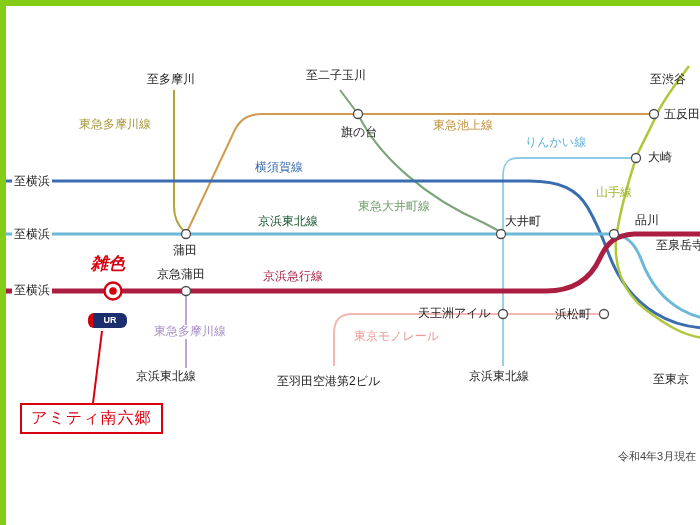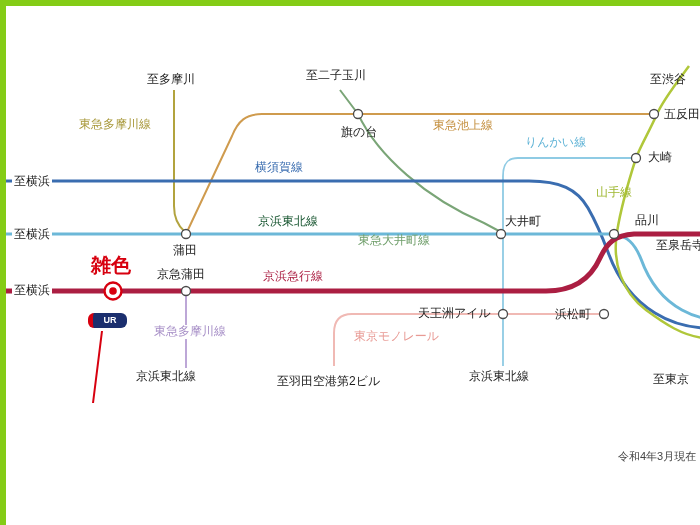--- a/index.html
+++ b/index.html
@@ -9,26 +9,26 @@
     font-family:"Liberation Sans","DejaVu Sans",sans-serif;
   }
   svg{position:absolute;left:0;top:0;}
   .lbl{position:absolute;font-size:12px;color:#1c1c1c;white-space:nowrap;line-height:1.15;}
   .wbg{background:#fff;padding:0 2px;}
   .c-tamagawa{color:#a8983a;}
   .c-ikegami{color:#c48f3e;}
   .c-rinkai{color:#5fb3d6;}
   .c-yokosuka{color:#3a6db0;}
   .c-yamanote{color:#9fb832;}
-  .c-oimachi{color:#6f9e6a;margin-top:34px;}
+  .c-oimachi{color:#6f9e6a;}
   .c-keihin{color:#14532d;}
   .c-keikyu{color:#ab1e42;}
   .c-airport{color:#a78fc7;}
   .c-monorail{color:#e89a94;}
-  .station-red{color:#d7000f;font-weight:bold;font-size:20px;}
+  .station-red{color:#d7000f;font-weight:bold;font-size:17px;font-style:italic;}
   .note{font-size:11px;color:#444;}
   .callout-box{
     position:absolute;left:14px;top:397px;
     border:2px solid #d7000f;background:#fff;color:#d7000f;
     font-size:16px;padding:3px 9px;letter-spacing:1px;white-space:nowrap;
   }
   .ur-badge{
     position:absolute;left:82px;top:307px;width:34px;height:15px;
     background:#1b2f6e;border-left:5px solid #d7000f;border-radius:6px;
     color:#fff;font-size:9px;font-weight:bold;text-align:center;line-height:15px;
@@ -98,16 +98,17 @@
   <span class="lbl" style="left:335px;top:120px;">旗の台</span>
   <span class="lbl" style="left:167px;top:238px;">蒲田</span>
   <span class="lbl" style="left:499px;top:209px;">大井町</span>
   <span class="lbl" style="left:629px;top:208px;">品川</span>
   <span class="lbl" style="left:151px;top:262px;">京急蒲田</span>
   <span class="lbl" style="left:412px;top:301px;">天王洲アイル</span>
   <span class="lbl" style="left:549px;top:302px;">浜松町</span>
 
   <span class="lbl station-red" style="left:85px;top:248px;">雑色</span>
   <div class="ur-badge">UR</div>
+  <div class="callout-box">アミティ南六郷</div>
 
   <span class="lbl note" style="left:612px;top:444px;">令和4年3月現在</span>
 
 </div>
 
 </body></html>

